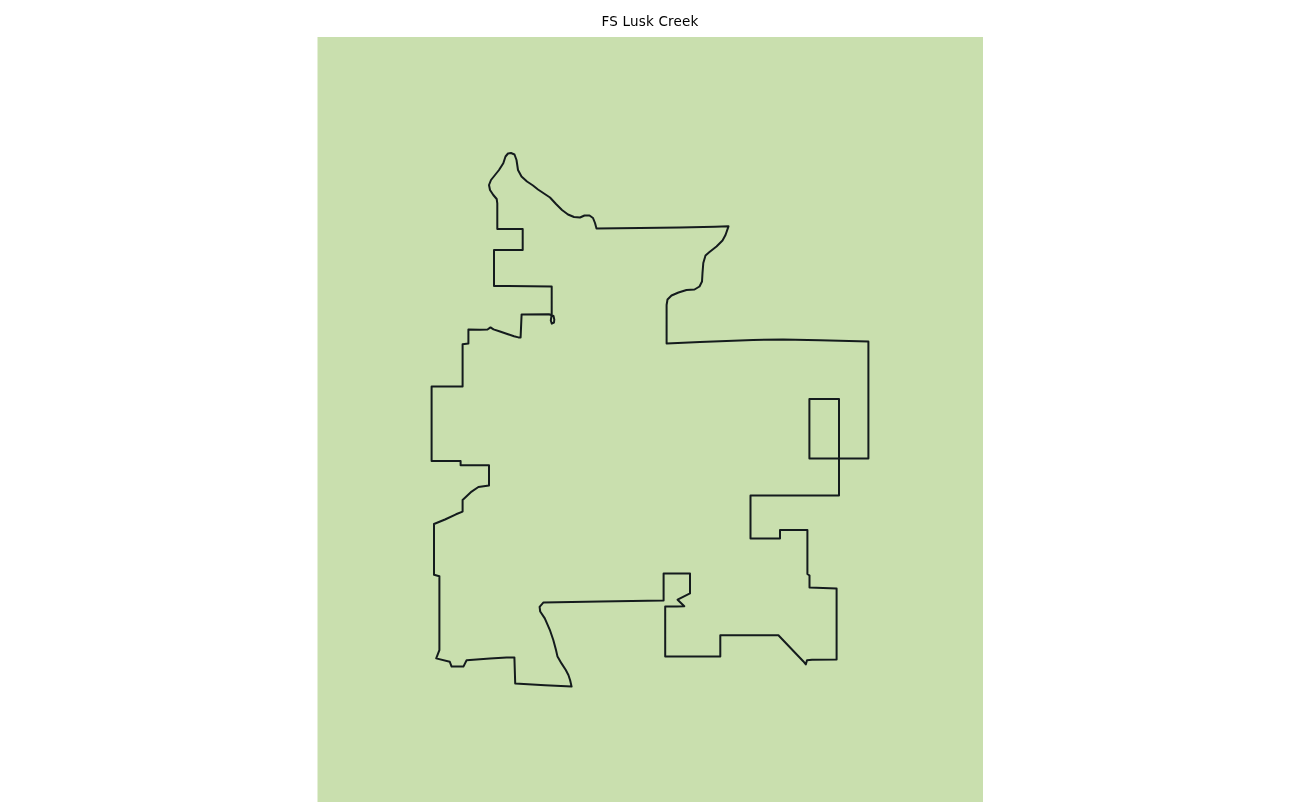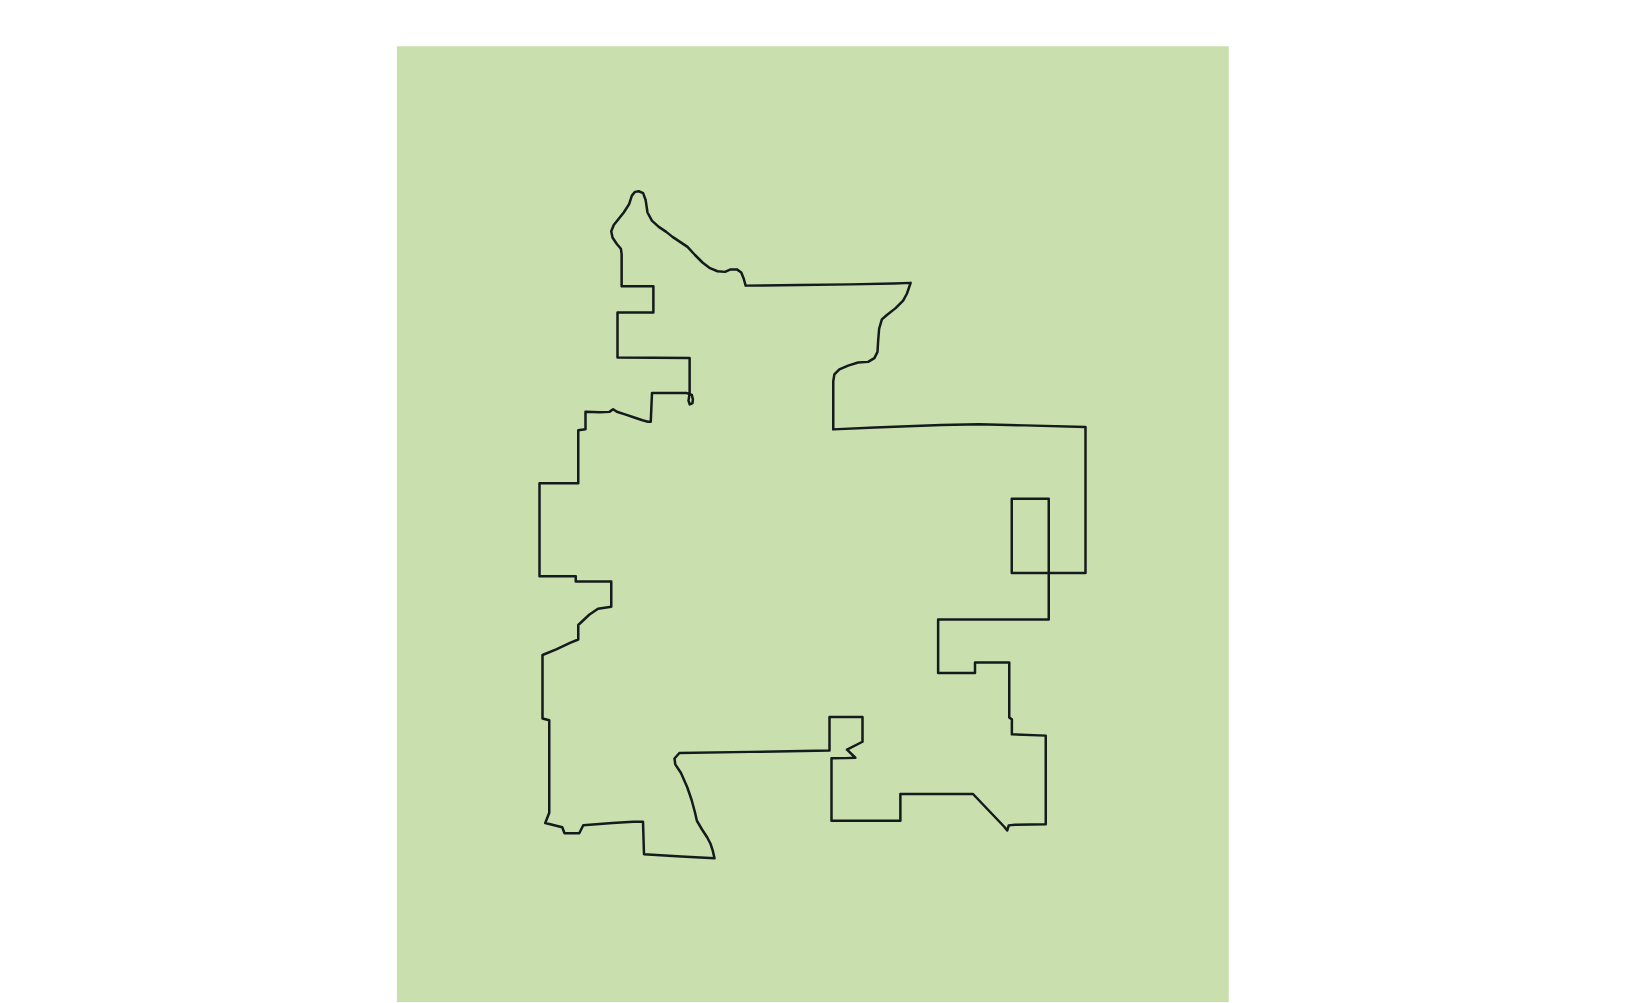--- a/index.html
+++ b/index.html
@@ -38,13 +38,14 @@
   }
 </style>
 </head>
 <body>
 
 <div class="figure" style="background: rgb(255, 255, 255);">
   <svg class="map-canvas" viewBox="0 0 1300 802" xmlns="http://www.w3.org/2000/svg">
     <rect x="317.5" y="37" width="665.5" height="765" fill="#c9dfae"></rect>
     <polygon points="505.5,156.5 508,153.5 511,153 514.5,154.5 516.5,160 518,170 521.5,176.5 527,181.5 533,185.5 538,189.5 544,193.5 550,197.5 556,204 562,210 568,214.5 574,217 580,217.5 584.5,215.5 589.5,215.5 593,218 595,223 596.5,228.5 640,228 680,227.5 715,226.8 728.5,226.3 725.5,235 722.5,240.5 716.5,246.5 709.5,252 705.5,255.5 703.3,263 702.5,273 702,281.5 699.5,286.5 694.5,289.5 686.5,290 678.5,292.5 671.5,295.5 667.5,299.5 666.6,305 666.6,343.5 700,342 753,340 783,339.4 820,340.3 868.4,341.6 868.4,458.4 809.4,458.4 809.4,399 839,399 839,495.6 750.5,495.6 750.5,538.4 780,538.4 780,530 807.4,530 807.4,574 809.5,575.5 809.5,587.5 836.6,588.5 836.6,659.4 812,659.8 807,660.3 805.8,664.4 803.2,661.2 778.4,635.2 720.3,635.2 720.3,656.6 665.2,656.6 665.2,606.6 676.5,606.5 684.3,606.2 677.6,599.7 690,593.4 690,573.5 663.6,573.5 663.6,600.4 600,601.5 543.5,602.4 539.6,606.8 540.2,611.5 544.8,618.4 549.8,629.8 553.3,640 556,650 557.5,656.6 561.5,663.4 565.8,670 568.4,675 570.2,680.5 571.6,686.6 545,685.2 515.2,683.4 514.4,657.4 506.6,657.4 490,658.4 466.6,660.2 463.4,666.6 451.6,666.6 449.8,661.8 436.2,658.4 439.4,650.2 439.4,576.2 434,574.8 434,524 445,519.5 456,514.3 462.6,511.6 462.6,500 471.6,491.6 478.4,487 489,485.4 489,465.2 460.6,465.2 460.6,461 431.6,461 431.6,386.6 462.6,386.6 462.6,344.2 468.4,343.4 468.4,329.4 480,329.8 487.5,329.5 490.5,327.4 493.5,329.4 500,331.5 508,334.2 514,336.2 518.4,337.4 520.6,337.4 521.6,314.4 549,314.3 553.5,316 554.3,319.5 554,322.5 551.8,323.6 550.8,320.5 551.7,314.5 551.7,286.4 494,286 494,250 522.7,250 522.7,229 497.3,229 497.3,203.3 496.7,199 493.3,195 490,190 489,185 491,180 495,175 499,170 503.3,163.3" fill="none" stroke="#141b1d" stroke-width="2" stroke-linejoin="round" stroke-linecap="round"></polygon>
   </svg>
+  <div class="plot-title" style="color: rgb(0, 0, 0);">FS Lusk Creek</div>
 </div>
 
 </body></html>

